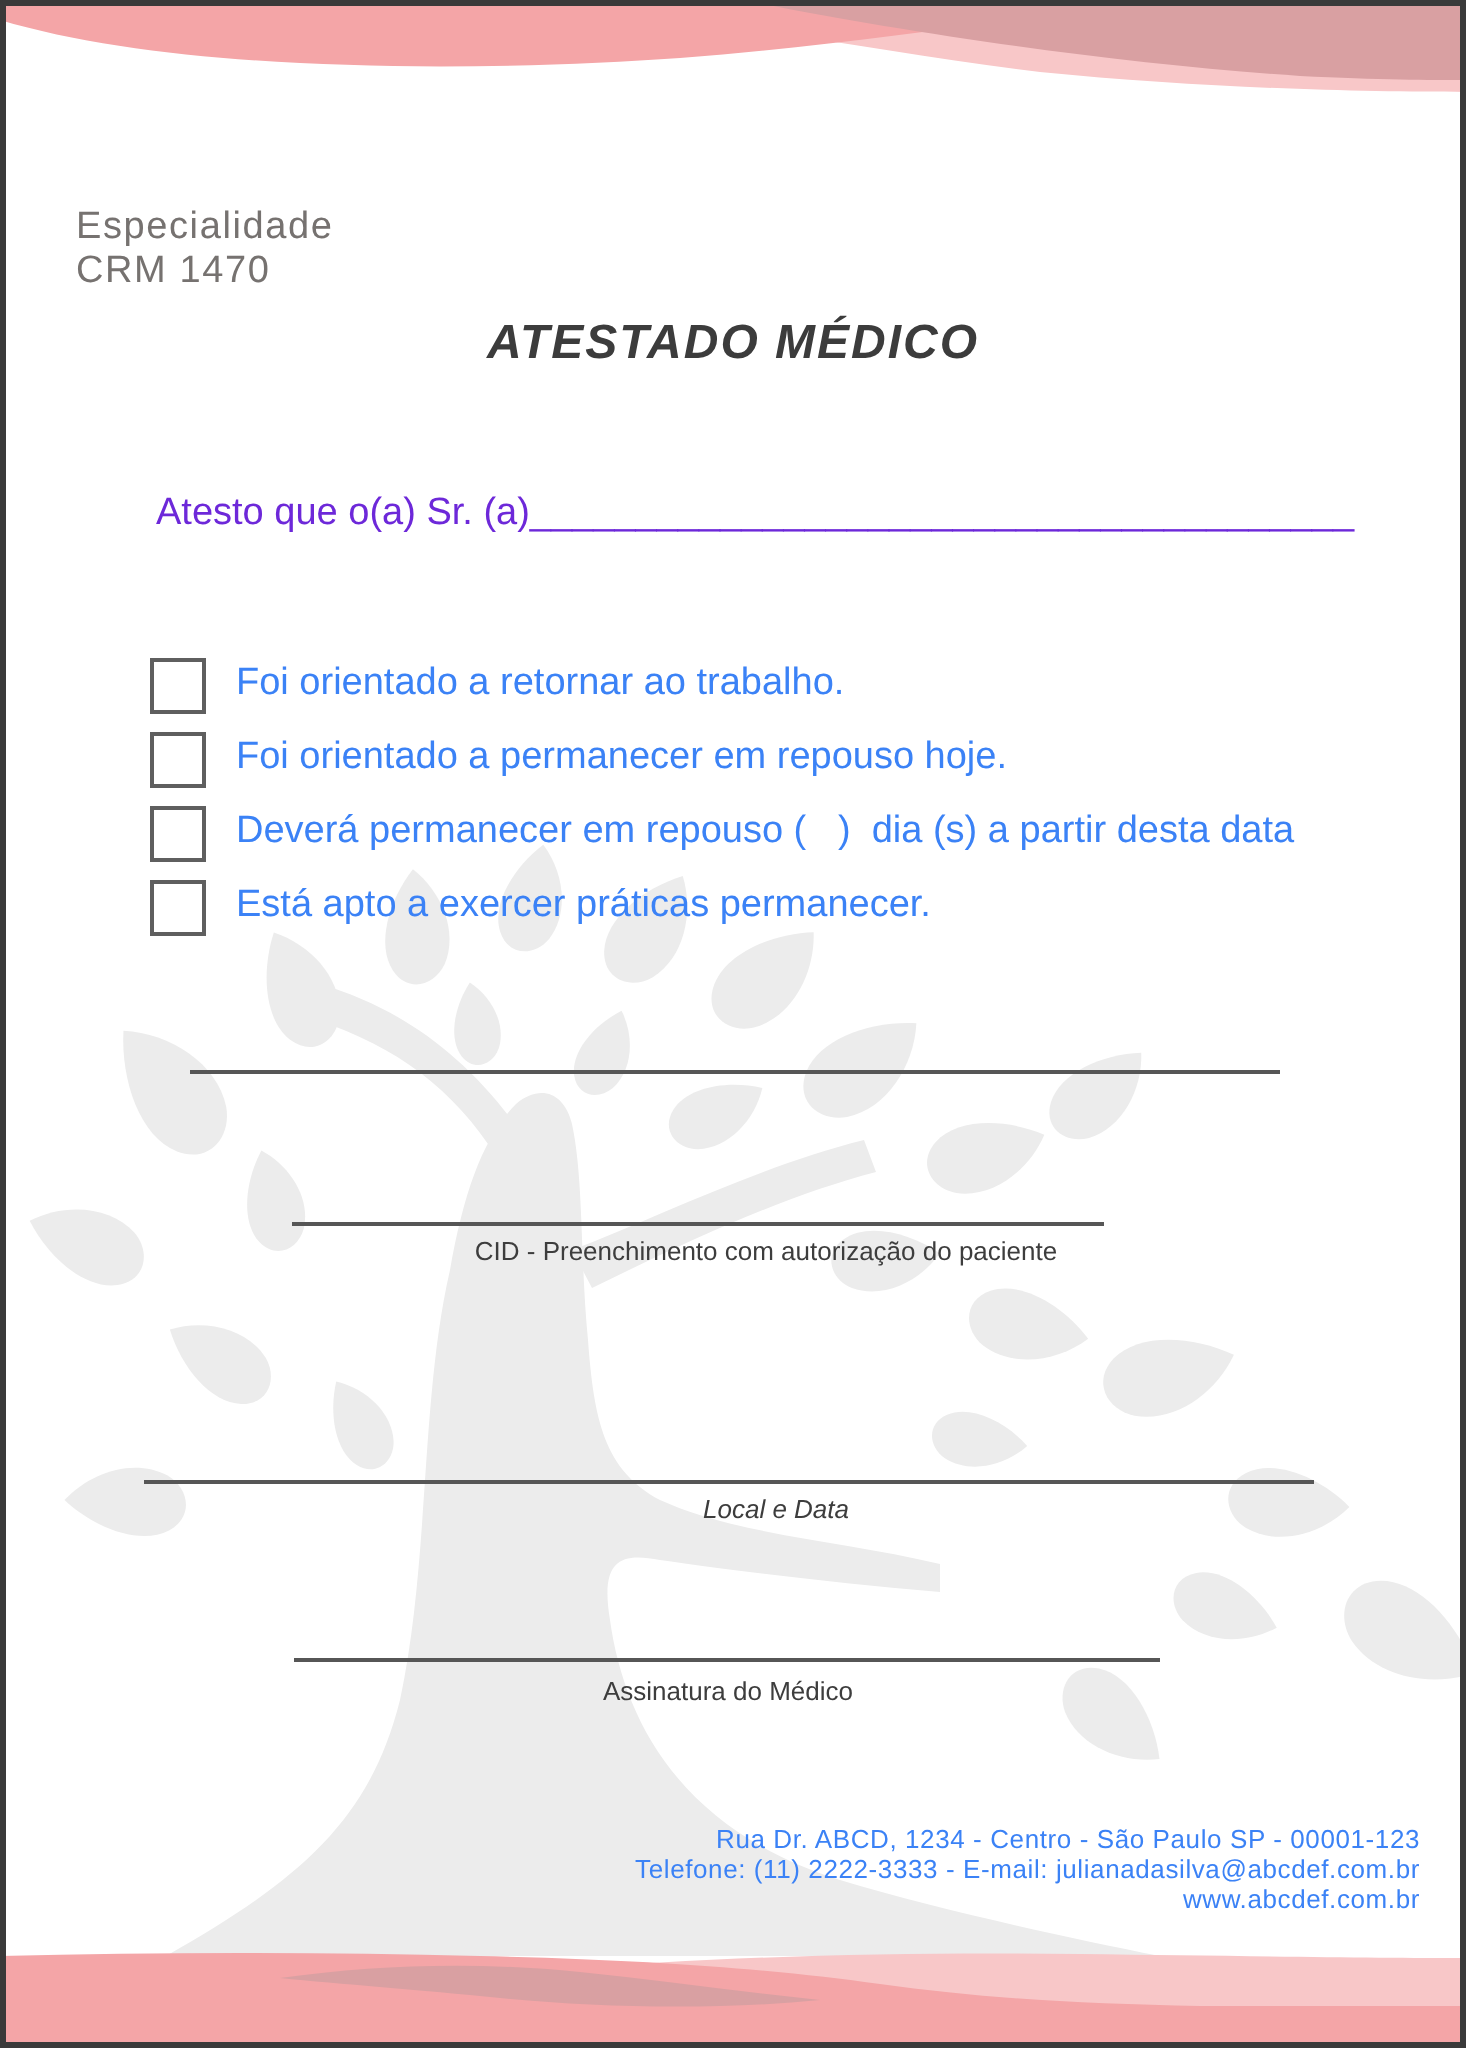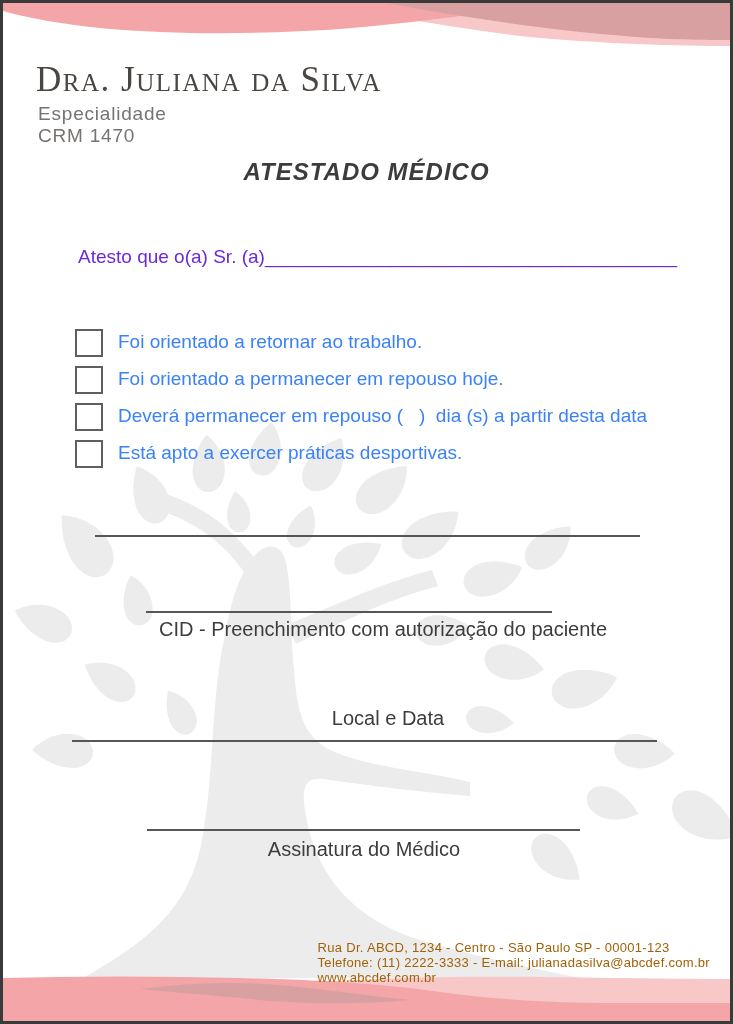--- a/index.html
+++ b/index.html
@@ -59,30 +59,30 @@
     position:absolute; left:43px; top:2px;
     font-size:19px; white-space:pre; color:#3b82f6;
   }
 
   .rule { position:absolute; height:2px; background:#565656; }
   .rule-blank     { left:95px;  top:535px; width:545px; }
   .rule-cid       { left:146px; top:611px; width:406px; }
   .rule-local     { left:72px;  top:740px; width:585px; }
   .rule-signature { left:147px; top:829px; width:433px; }
 
-  .rule-label { position:absolute; transform:translateX(-50%); font-size:20px; color:#3d3d3d; white-space:pre; }
+  .rule-label { position:absolute; transform:translateX(-50%); font-size:13px; color:#3d3d3d; white-space:pre; }
   .label-cid       { left:383px; top:618px; }
-  .label-local     { left:388px; top:707px; }
+  .label-local     { left:388px; top:747px;font-style:italic; }
   .label-signature { left:364px; top:838px; }
 
   .footer {
-    position:absolute; right:23px; top:940px;
-    text-align:left;
+    position:absolute; right:23px; top:912px;
+    text-align:right;
     font-size:13px; line-height:15px;
-    color:#a16207; letter-spacing:0.3px;
+    color:#3b82f6; letter-spacing:0.3px;
   }
   .footer div { white-space:pre; }
 </style>
 </head>
 <body>
 
 <div class="page">
 
   <svg class="watermark" viewBox="0 0 733 558" preserveAspectRatio="none" aria-hidden="true">
     <defs>
@@ -143,21 +143,20 @@
   </svg>
 
   <svg class="band band-bottom" viewBox="0 0 733 46" preserveAspectRatio="none" aria-hidden="true">
     <path fill="#f8c7c8" d="M280,10 C360,3 450,1 540,2 C620,3 690,4 733,4 L733,46 L280,46 Z"></path>
     <path fill="#f4a5a7" d="M0,3 C80,1 160,1 240,3 C330,5 390,10 440,17 C490,24 540,27 600,28 C650,28 700,28 733,28 L733,46 L0,46 Z"></path>
     <path fill="#d9a0a2" d="M140,14 C190,7 240,6 290,11 C330,15 370,21 410,25 C360,30 300,29 250,24 C210,20 170,17 140,14 Z"></path>
   </svg>
 
   <div class="content">
 
-    <div class="doctor-name">Dra. Juliana da Silva</div>
     <div class="doctor-sub doctor-specialty">Especialidade</div>
     <div class="doctor-sub doctor-crm">CRM 1470</div>
 
     <div class="doc-title">ATESTADO MÉDICO</div>
 
     <div class="intro"><span>Atesto que o(a) Sr. (a)</span><span class="blank-run">_______________________________________</span><br></div>
 
     <div class="cb-row cb-row-0">
       <span class="cb-box"></span>
       <span class="cb-label">Foi orientado a retornar ao trabalho.</span>
@@ -165,21 +164,21 @@
     <div class="cb-row cb-row-1">
       <span class="cb-box"></span>
       <span class="cb-label">Foi orientado a permanecer em repouso hoje.</span>
     </div>
     <div class="cb-row cb-row-2">
       <span class="cb-box"></span>
       <span class="cb-label">Deverá permanecer em repouso (   )  dia (s) a partir desta data</span>
     </div>
     <div class="cb-row cb-row-3">
       <span class="cb-box"></span>
-      <span class="cb-label">Está apto a exercer práticas desportivas.</span>
+      <span class="cb-label">Está apto a exercer práticas permanecer.</span>
     </div>
 
     <div class="rule rule-blank"></div>
 
     <div class="rule rule-cid"></div>
     <div class="rule-label label-cid">CID - Preenchimento com autorização do paciente</div>
 
     <div class="rule rule-local"></div>
     <div class="rule-label label-local">Local e Data</div>
 

